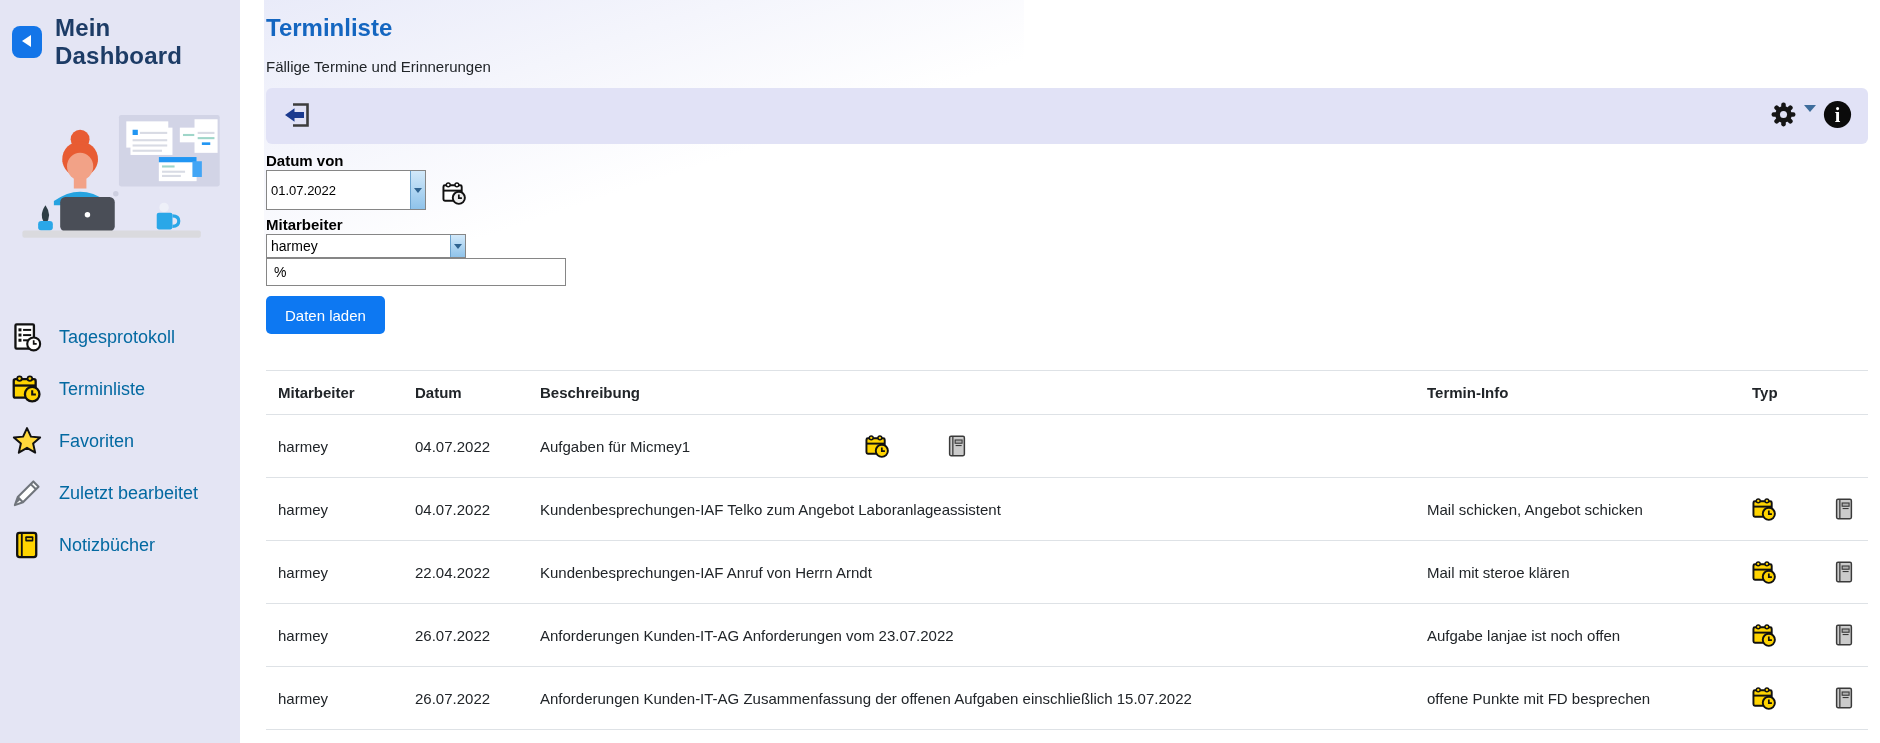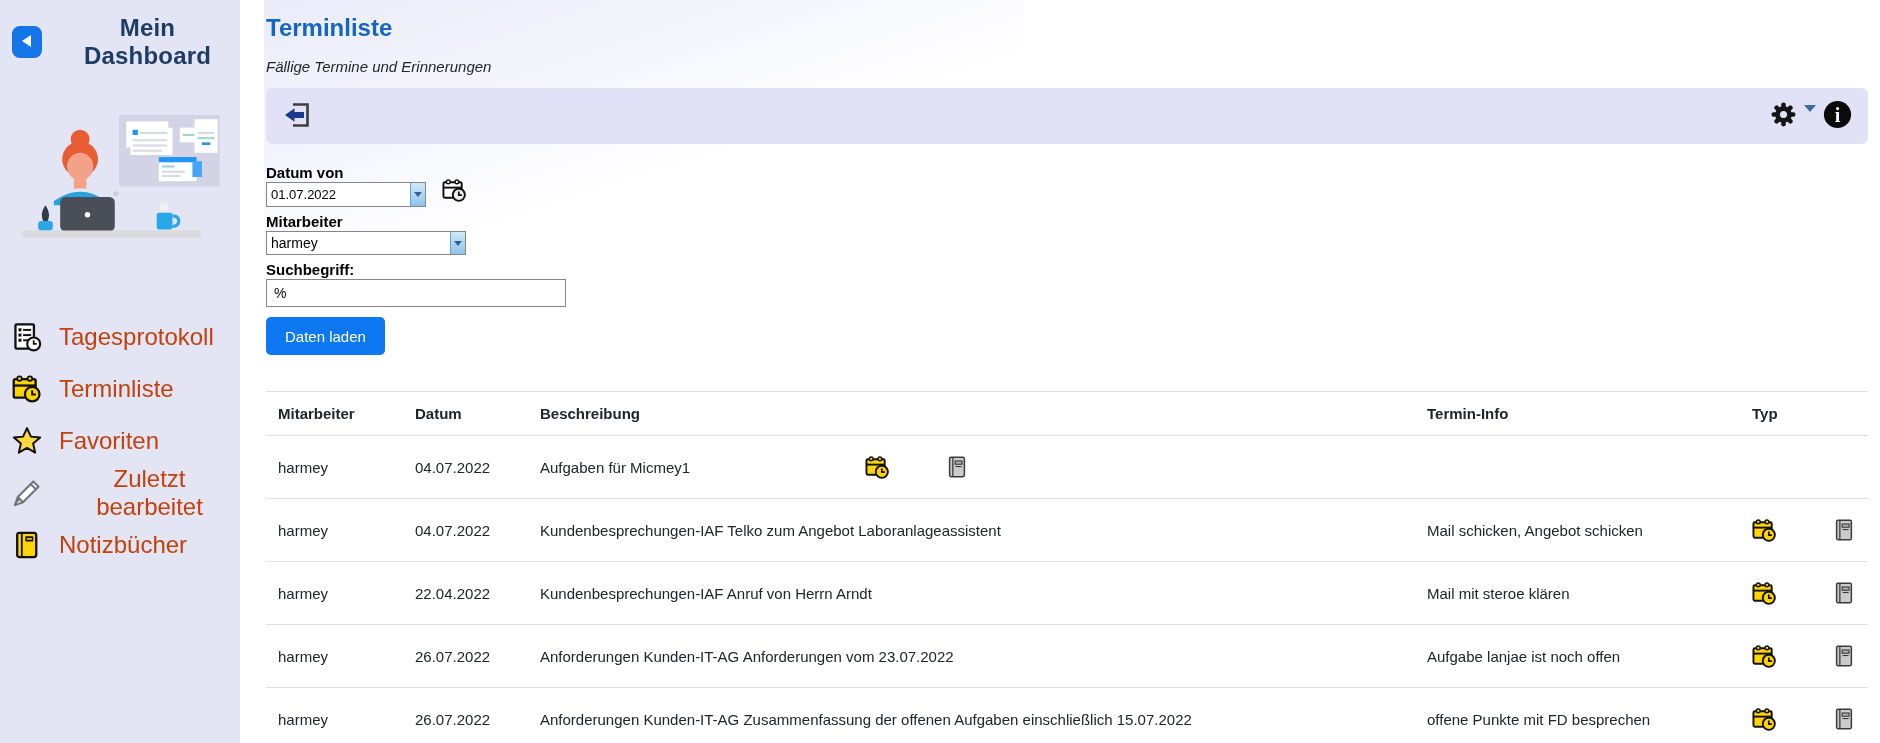--- a/index.html
+++ b/index.html
@@ -1,54 +1,54 @@
 <!DOCTYPE html>
 <html lang="de"><head>
 <meta charset="utf-8">
 <style>
   * { margin:0; padding:0; box-sizing:border-box; }
   html,body { width:1880px; height:743px; overflow:hidden;
     font-family:"Liberation Sans", sans-serif; background:#fff; }
 
   
   .sidebar { position:absolute; left:0; top:0; width:240px; height:743px;
-    background:#e4e5f4;text-align:center; }
+    background:#e4e5f4; }
   .sidebar-header { display:flex; align-items:center; gap:13px; padding:14px 0 0 12px; }
   .back-btn { width:30px; height:32px; background:#1375e8; border:none; border-radius:8px;
     display:flex; align-items:center; justify-content:center; cursor:pointer; flex:0 0 auto; }
   .sidebar-title { font-size:24px; font-weight:bold; color:#1d3c66; letter-spacing:.2px; }
   .illustration { display:block; margin:26px auto 0 14px; }
   .menu { margin-top:52px; }
   .menu-item { display:flex; align-items:center; gap:17px; height:52px; padding-left:12px;
     cursor:pointer; }
-  .menu-item .mi-label { font-size:24px; color:#c2410c; }
+  .menu-item .mi-label { font-size:18px; color:#0369a1; }
   .mi-icon { width:30px; height:30px; flex:0 0 auto; }
 
   
   .main { position:absolute; left:240px; top:0; width:1640px; height:743px;
     background:#fff; padding:0 12px 0 26px; }
   .main::before { content:""; position:absolute; left:24px; top:0; width:760px; height:250px;
     background:linear-gradient(to bottom right, #e9ebf9 0%, rgba(255,255,255,0) 62%);
     pointer-events:none; }
   .main > * { position:relative; }
   .page-title { padding-top:14px; font-size:24px; font-weight:bold; color:#1466c0; }
-  .page-subtitle { margin-top:16px; font-size:15px; color:#212529; height:15px;font-style:italic; }
+  .page-subtitle { margin-top:16px; font-size:15px; color:#212529; height:15px; }
 
   .toolbar { margin-top:15px; height:56px; background:#e1e2f6; border-radius:6px;
     display:flex; align-items:center; padding:0 16px; }
   .icon-btn { background:none; border:none; cursor:pointer; display:flex; align-items:center; padding:0; }
   .toolbar-right { margin-left:auto; display:flex; align-items:center; gap:7px; }
   .caret-btn { transform:translateY(-8px); }
 
   
-  .filter-form { margin-top:20px; }
+  .filter-form { margin-top:8px; }
   .field-label { font-size:15px; font-weight:bold; color:#000; height:18px; }
   .date-row { display:flex; align-items:flex-end; }
   .field-col { width:160px; }
-  .input-group { display:flex; height:25px; border:1px solid #868686; background:#fff; }
+  .input-group { display:flex; height:40px; border:1px solid #868686; background:#fff; }
   .input-group input { flex:1; min-width:0; border:none; outline:none; font-size:13px;
     padding:0 4px; font-family:"Liberation Sans", sans-serif; color:#000; }
   .spin-btn { width:15px; border:none; border-left:1px solid #6ba3cf; cursor:pointer;
     background:linear-gradient(#d2e9fa, #8fc3ea); display:flex; align-items:center; justify-content:center; }
   .tri-down { width:0; height:0; border-left:4px solid transparent; border-right:4px solid transparent;
     border-top:5px solid #2f6390; }
   .calendar-btn { margin:0 15px 1px 16px; }
   .mt-label { margin-top:6px; }
   .select-box { width:200px; }
   .select-box .input-group { height:24px; }
@@ -252,21 +252,20 @@
     <div class="field-label mt-label">Mitarbeiter</div>
     <div class="select-box">
       <div class="input-group">
         <span class="select-text">harmey</span>
         <button type="button" class="spin-btn">
           <span class="tri-down"></span>
         </button>
       </div>
     </div>
 
-    <div class="field-label mt-label">Suchbegriff:</div>
     <input type="text" class="search-input" value="%" style="">
 
     <div>
       <button type="button" class="load-btn">Daten laden</button>
     </div>
   </form>
 
   <div class="appt-table">
     <div class="t-row t-head">
       <div class="c-emp">Mitarbeiter</div>

